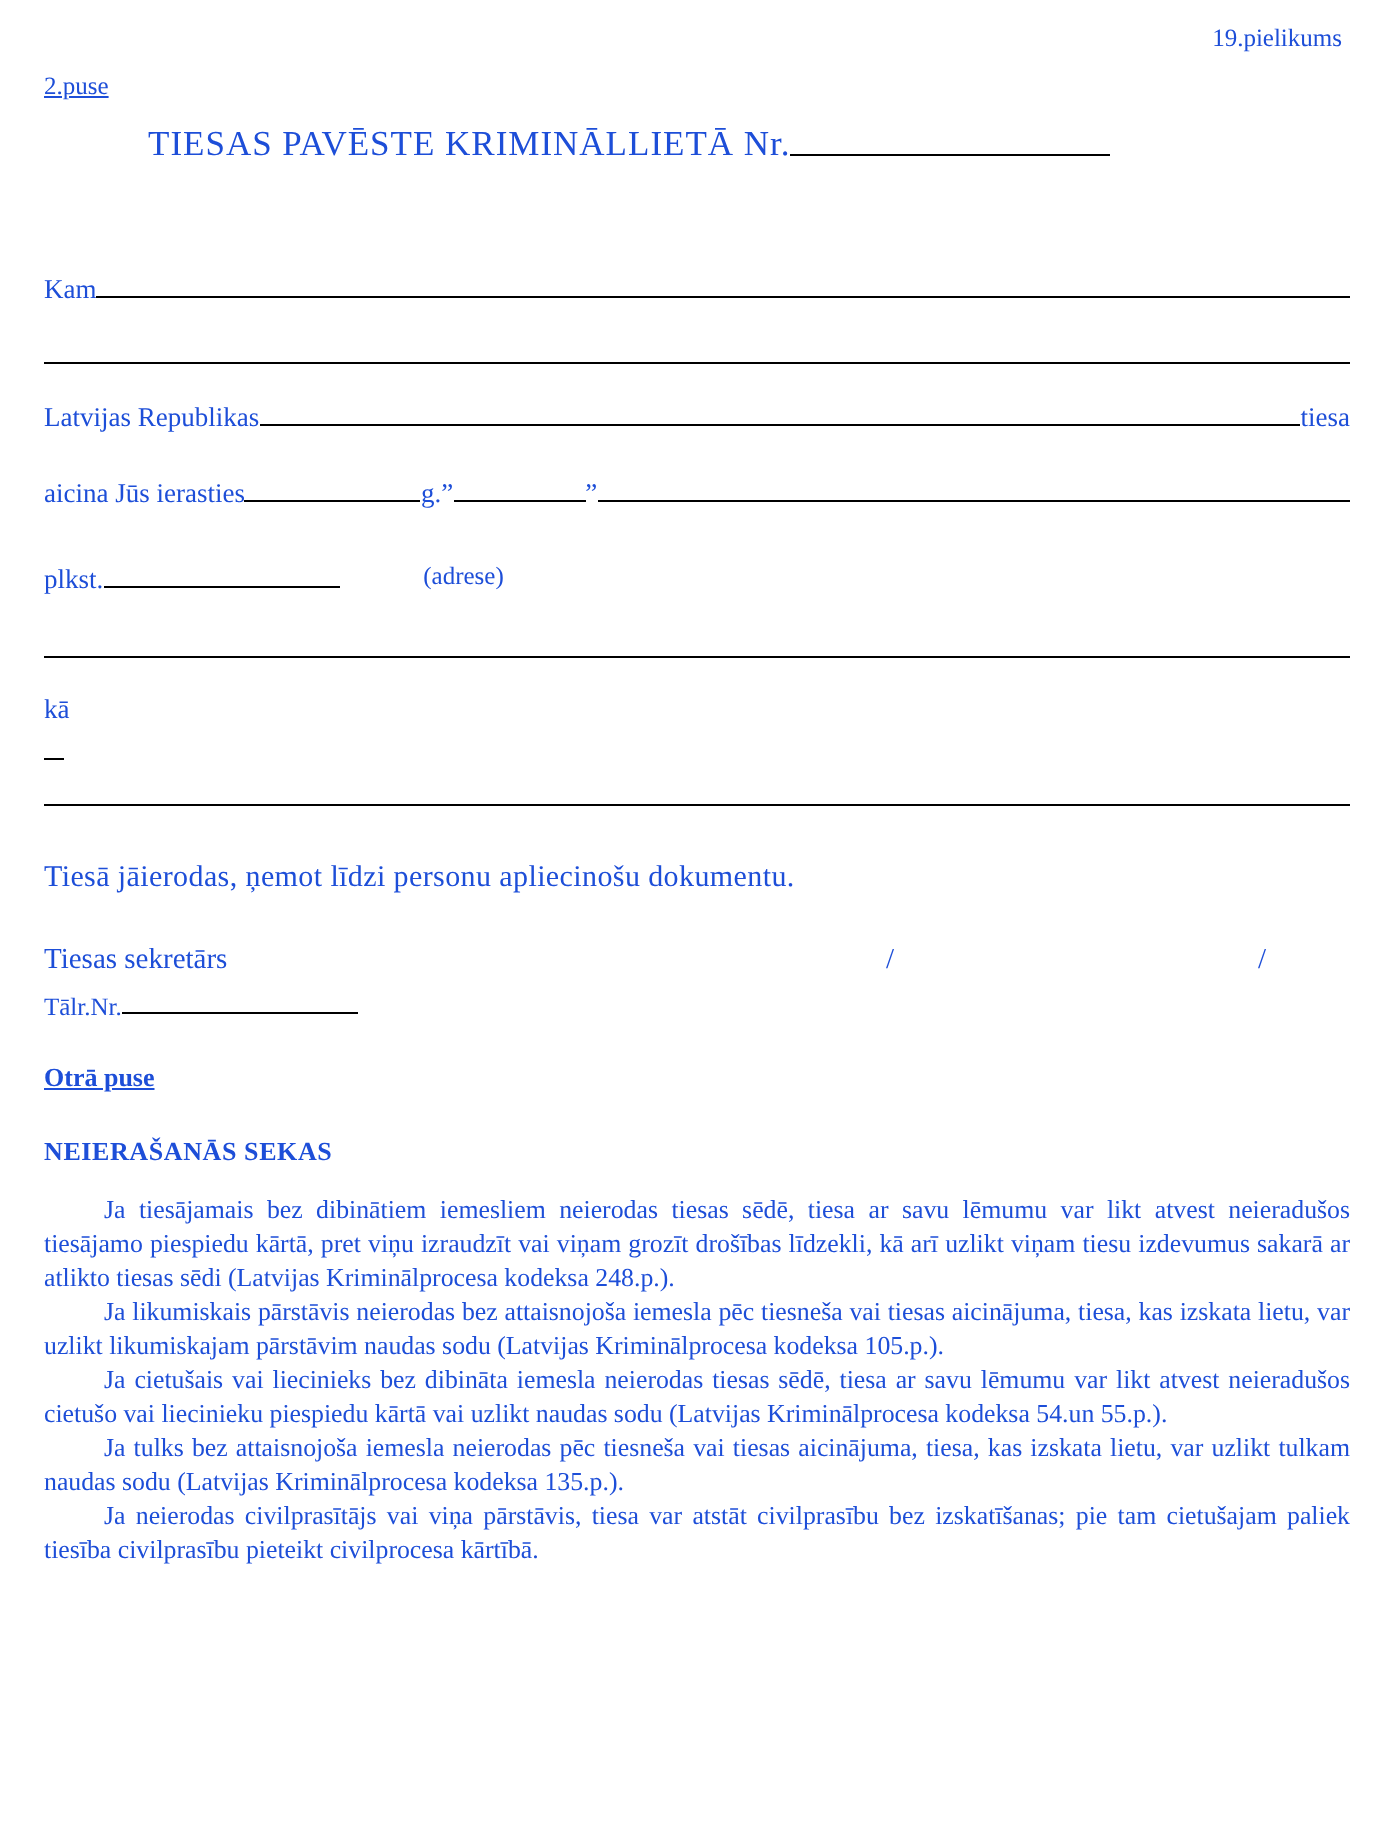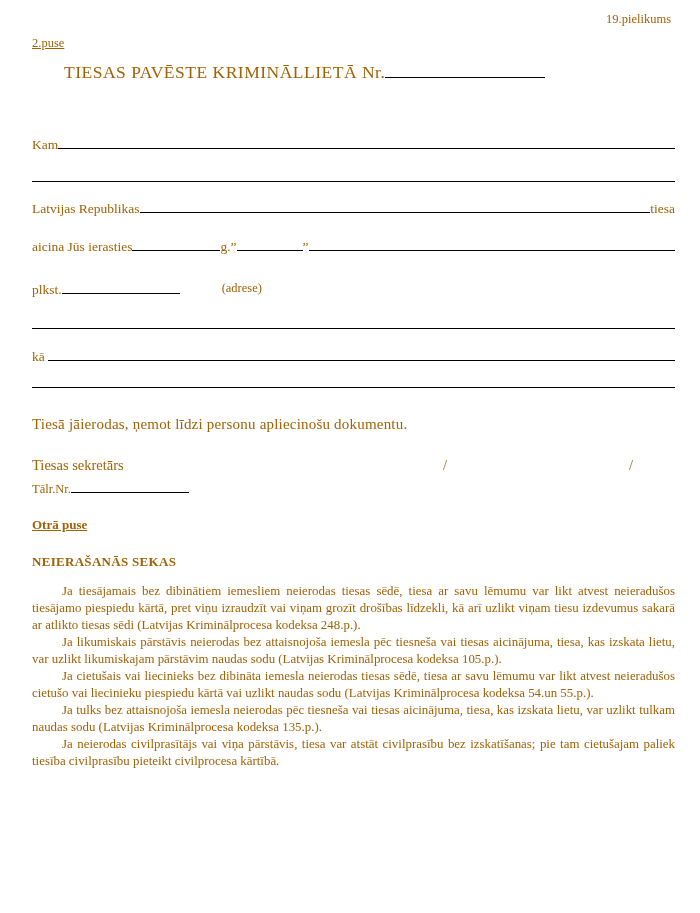--- a/index.html
+++ b/index.html
@@ -1,40 +1,40 @@
 <!DOCTYPE html>
 <html><head>
 <meta charset="utf-8">
 <style>
   html,body{margin:0;padding:0;background:#888;}
   .page{
     width:700px;height:913px;box-sizing:border-box;
-    margin:0 auto;background:#fff;color:#a16207;
+    margin:0 auto;background:#fff;color:#1d4ed8;
     font-family:"Liberation Serif","DejaVu Serif",serif;
-    padding:12px 25px 10px 32px;position:relative;overflow:hidden;
+    padding:12px 25px 10px 22px;position:relative;overflow:hidden;
   }
   .annex{ text-align:right;font-size:12.5px;padding-right:4px; }
   .page1-label{ font-size:12.5px;text-decoration:underline;margin-top:9px; }
-  .title-row{ margin-top:8px;margin-left:32px;font-size:17.5px;letter-spacing:.5px; }
+  .title-row{ margin-top:8px;margin-left:52px;font-size:17.5px;letter-spacing:.5px; }
   .title-row .blank{ display:inline-block;width:160px;border-bottom:1.6px solid #000;height:1em;vertical-align:baseline; }
   .fline{ display:flex;align-items:baseline;font-size:13.5px; }
   .fline .lbl{ white-space:nowrap; }
   .fill{ flex:1;border-bottom:1.3px solid #000;height:1em;min-width:10px; }
   .blank{ display:inline-block;border-bottom:1.3px solid #000;height:1em; }
   .rule{ border-bottom:1.4px solid #000;height:0; }
   .kam-row{ margin-top:52px; }
   .rule-a{ margin-top:28px; }
   .republic-row{ margin-top:16px; }
   .invite-row{ margin-top:20px; }
   .plkst-row{ margin-top:24px; }
   .adrese-col{ flex:1;margin-left:42px;margin-right:88px;display:flex;flex-direction:row; }
   .adrese-line{ border-bottom:1.3px solid #000;height:1em; }
   .adrese-cap{ text-align:center;font-size:12.5px;margin-top:2px; }
   .rule-b{ margin-top:30px; }
-  .ka-row{ margin-top:18px; }
+  .ka-row{ margin-top:18px;flex-direction:column; }
   .rule-c{ margin-top:22px; }
   .note{ margin-top:28px;font-size:15px;font-weight:normal;letter-spacing:.2px; }
   .secretary-row{ margin-top:24px;display:flex;align-items:flex-start;font-size:14.5px; }
   .secretary-row .sp1{ flex:1; }
   .secretary-row .sp2{ width:182px; }
   .secretary-row .sp3{ width:42px; }
   .phone-row{ margin-top:5px;font-size:12.5px; }
   .phone-row .blank{ width:118px; }
   .page2-label{ margin-top:20px;font-size:13px;font-weight:bold;text-decoration:underline; }
   .section-title{ margin-top:21px;font-size:13px;font-weight:bold;letter-spacing:.3px; }

